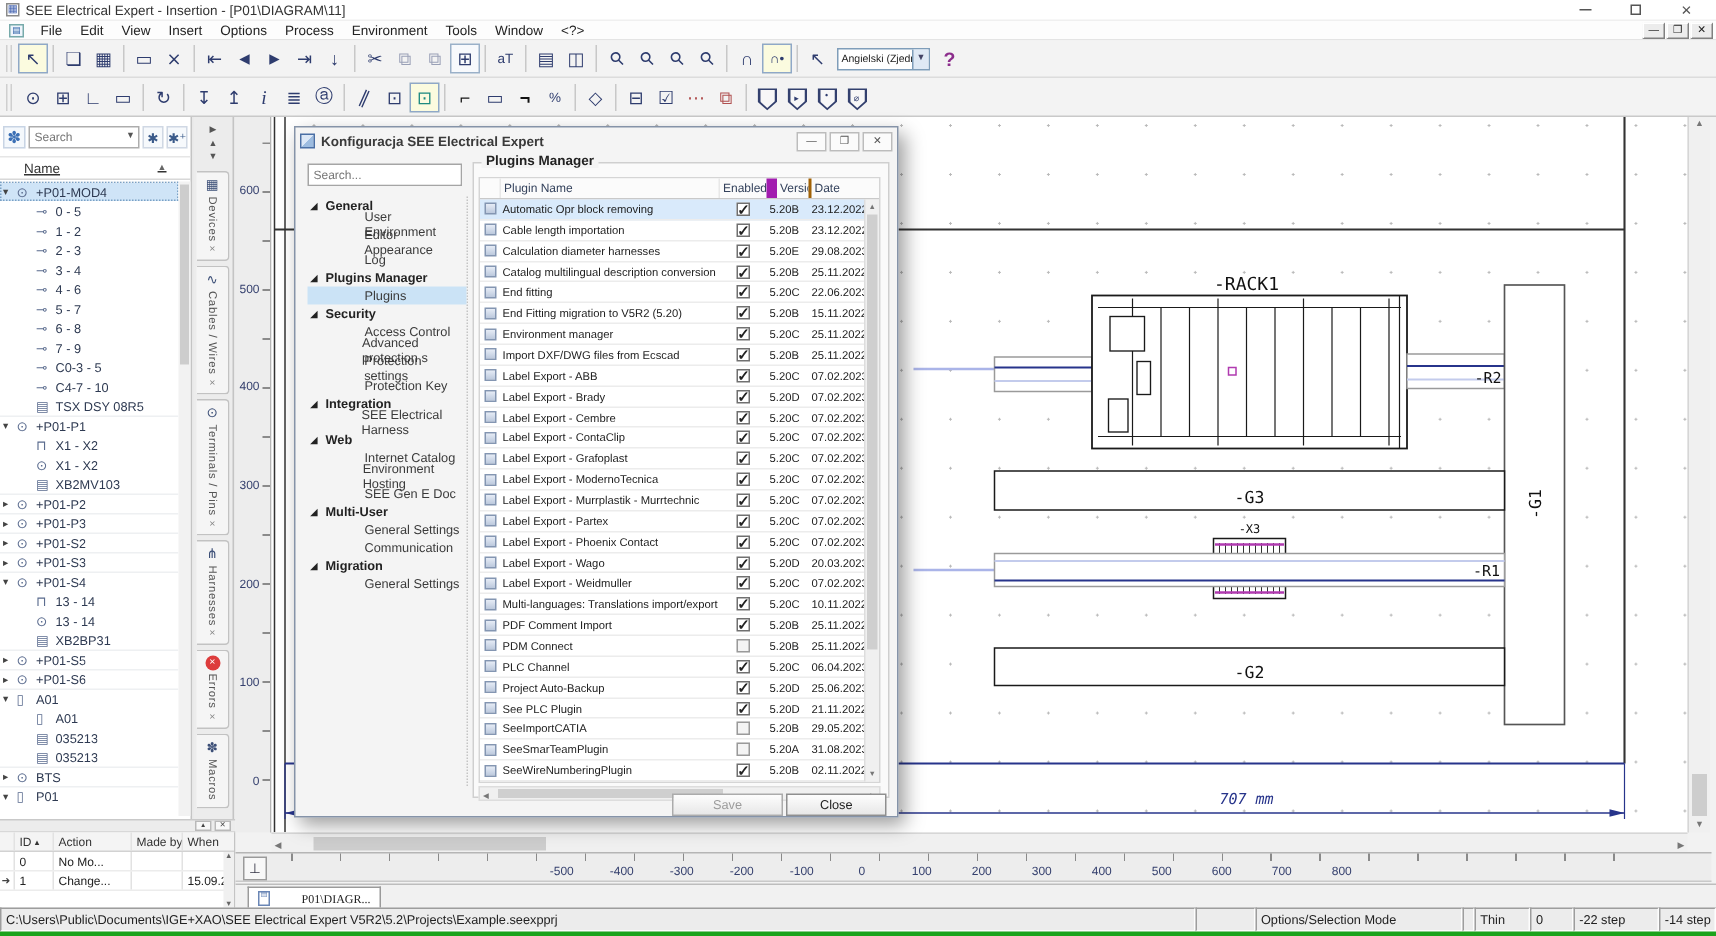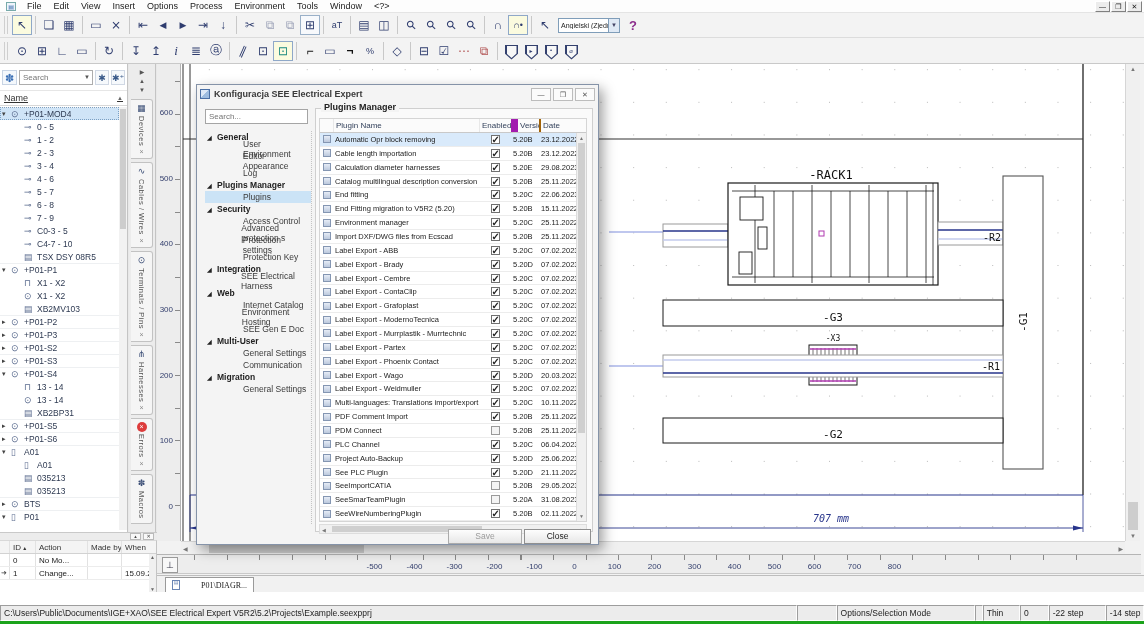--- a/index.html
+++ b/index.html
@@ -55,21 +55,21 @@
   .main { position:relative; height:528px; background:#e8e8e8; }
 
   
   .explorer { position:absolute; left:0; top:0; width:128px; height:468px; background:#fff; border-right:1px solid #c4c4c4; }
   .exp-head { height:27px; display:flex; align-items:center; padding:0 2px; gap:2px; border-bottom:1px solid #e6e6e6; }
   .gearbtn { width:15px; height:15px; color:#3a6fb5; font-size:11px; line-height:15px; text-align:center; border:1px solid #c8d4e4; background:#f4f8fc; }
   .exp-combo { flex:1; height:15px; border:1px solid #adadad; background:#fff; display:flex; align-items:center; }
   .exp-combo input { border:none; outline:none; width:100%; font-size:8px; font-family:"Liberation Sans",sans-serif; color:#444; padding-left:3px; }
   .exp-combo .arr { font-size:6px; color:#555; padding-right:2px; }
   .minigear { width:14px; height:15px; font-size:9px; color:#3a5a8a; text-align:center; line-height:15px; border:1px solid #d0d8e4; background:#f6f9fc; }
-  .exp-col { height:15px; border-bottom:1px solid #d8d8d8; display:flex; align-items:center; padding:0 4px; color:#333;text-decoration:underline; }
+  .exp-col { height:15px; border-bottom:1px solid #d8d8d8; display:flex; align-items:center; padding:0 16px; color:#333;text-decoration:underline; }
   .exp-col .sort { margin-left:auto; font-size:6px; color:#666; }
   .tree { position:absolute; left:0; top:43px; right:8px; bottom:2px; overflow:hidden; }
   .trow { height:13px; display:flex; align-items:center; font-size:8.5px; color:#2e3a52; padding-left:2px; white-space:nowrap; }
   .trow.grp { border-top:1px solid #eef0f2; }
   .trow.sel { background:#cfe4f7; outline:1px dotted #7aa0c4; outline-offset:-1px; }
   .trow.child { padding-left:24px; }
   .tarrow { width:9px; font-size:7px; color:#444; flex:none; }
   .ticon { width:13px; color:#5b6c8f; font-size:9px; flex:none; }
   .tlabel { overflow:hidden; }
   .exp-scroll { position:absolute; right:0; top:43px; width:8px; bottom:2px; background:#f2f2f2; }
@@ -182,20 +182,29 @@
   .sseg { border:1px solid; border-color:#9d9d9d #fdfdfd #fdfdfd #9d9d9d; height:100%; display:flex; align-items:center; padding:0 3px; font-size:8.5px; color:#222; white-space:nowrap; overflow:hidden; }
   .sp0 { width:844px; } .sp1 { width:42px; } .sp2 { width:146px; } .spf { flex:1; }
   .sp3 { width:39px; } .sp4 { width:30px; } .sp5 { width:60px; } .sp6 { width:40px; }
   .greenstrip { position:absolute; left:0; top:621px; width:1144px; height:3px; background:#1ba31b; }
 </style>
 </head>
 <body>
 
 <div class="app">
 
+  <div class="titlebar">
+    <span class="appicon">▦</span>
+    <span class="wtitle">SEE Electrical Expert - Insertion - [P01\DIAGRAM\11]</span>
+    <div class="wctrls">
+      <span class="wc-min"></span>
+      <span class="wc-rest"></span>
+      <span class="wc-x">✕</span>
+    </div>
+  </div>
 
   <div class="menubar">
     <span class="micon">▤</span>
     <span style="display:flex">
 
     <span class="mitem">File</span>
         <span class="mitem">Edit</span>
         <span class="mitem">View</span>
         <span class="mitem">Insert</span>
         <span class="mitem">Options</span>

